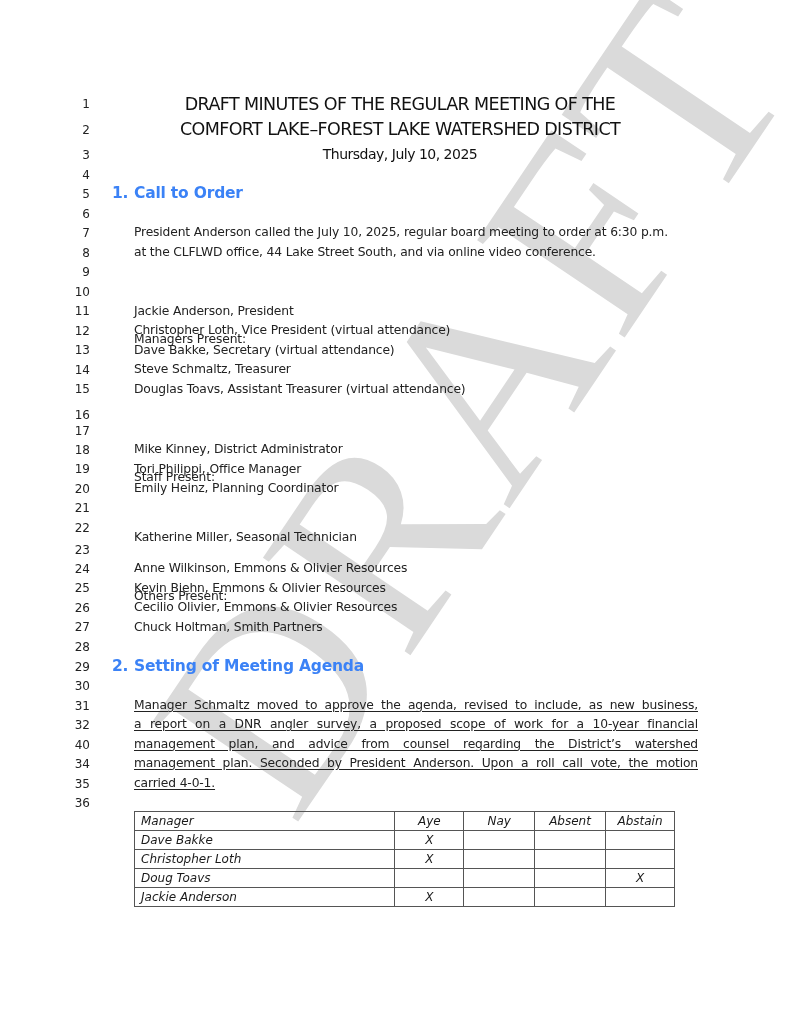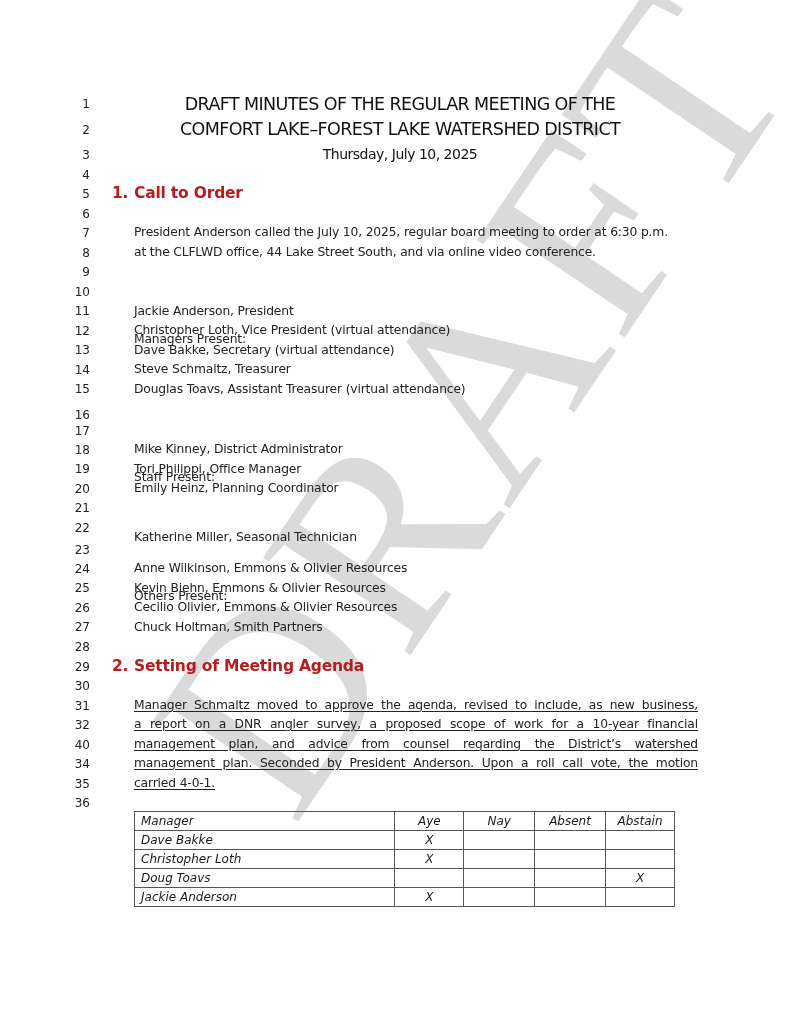--- a/index.html
+++ b/index.html
@@ -27,21 +27,21 @@
   }
 
   .title-line {
     position: absolute; left: 100px; width: 600px; text-align: center;
     font-family: "DejaVu Sans", sans-serif; font-size: 17.5px; letter-spacing: -0.6px;
     font-weight: 500; color: #111; line-height: 20px; white-space: nowrap;
   }
   .title-line.date { font-size: 14px; letter-spacing: -0.5px; }
 
   .heading {
-    position: absolute; left: 112px; font-size: 15.5px; color: #b91c1c; font-weight: 500;
+    position: absolute; left: 112px; font-size: 15.5px; color: #3b82f6; font-weight: 500;
     line-height: 18px; white-space: nowrap; letter-spacing: -0.2px;
   }
   .heading .num { display: inline-block; width: 22px; font-weight: bold; }
   .heading .txt { font-weight: 600; }
 
   .para {
     position: absolute; left: 134px; font-size: 12.3px; color: #222; line-height: 14px;
     white-space: nowrap; letter-spacing: -0.15px;
   }
   .para.bold { font-weight: 400; margin-top: 47px; }

